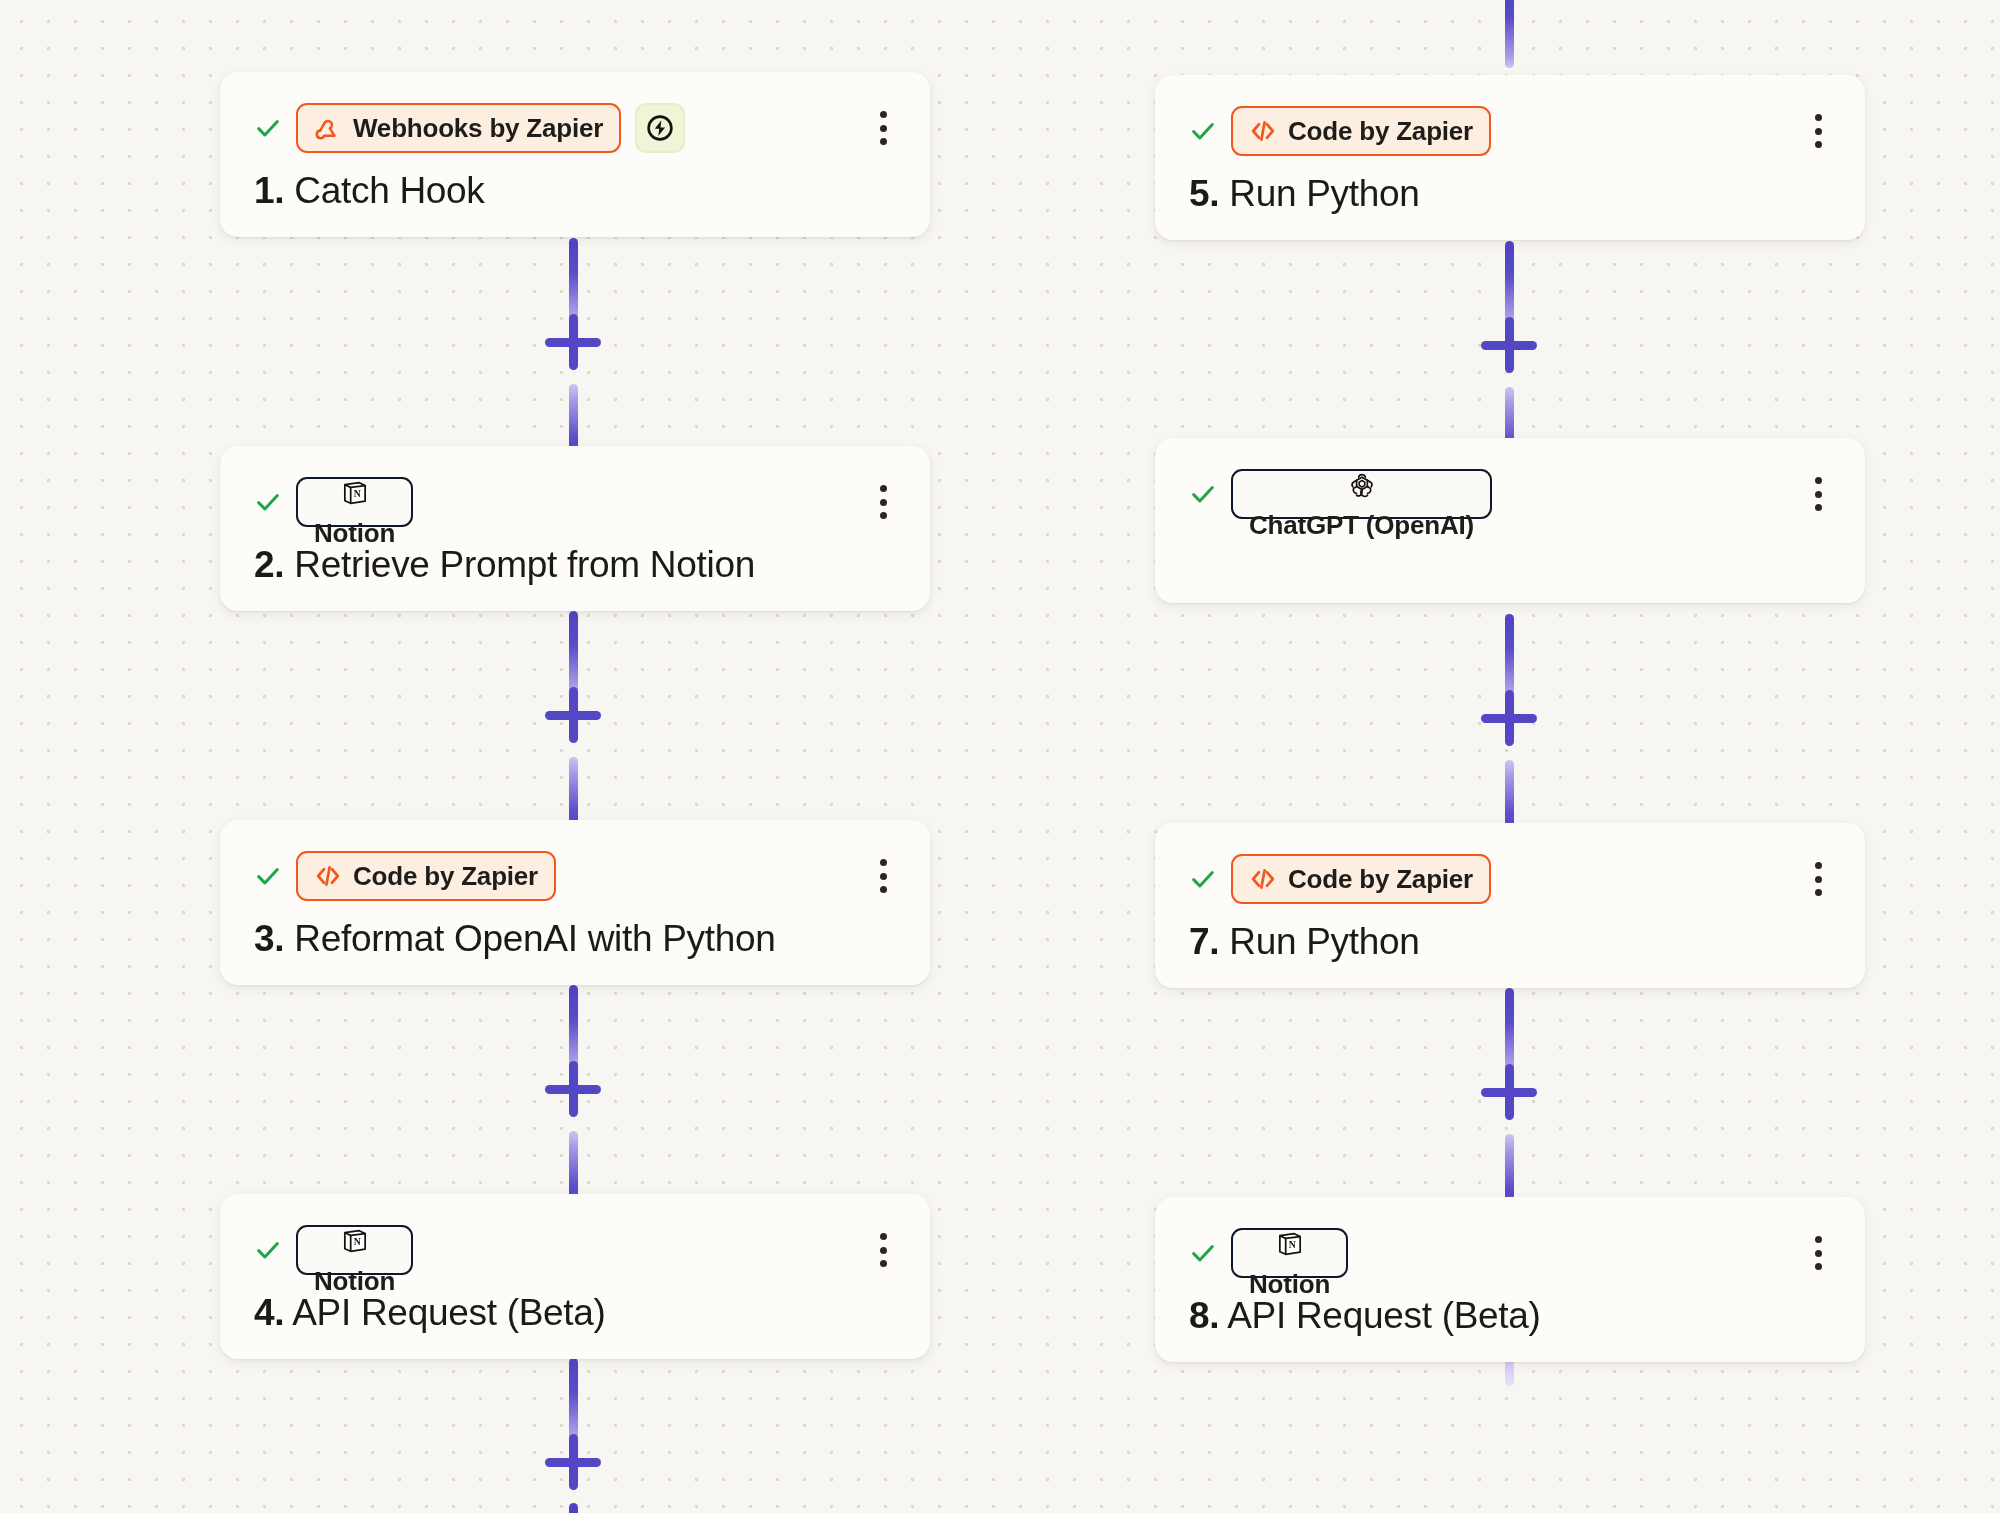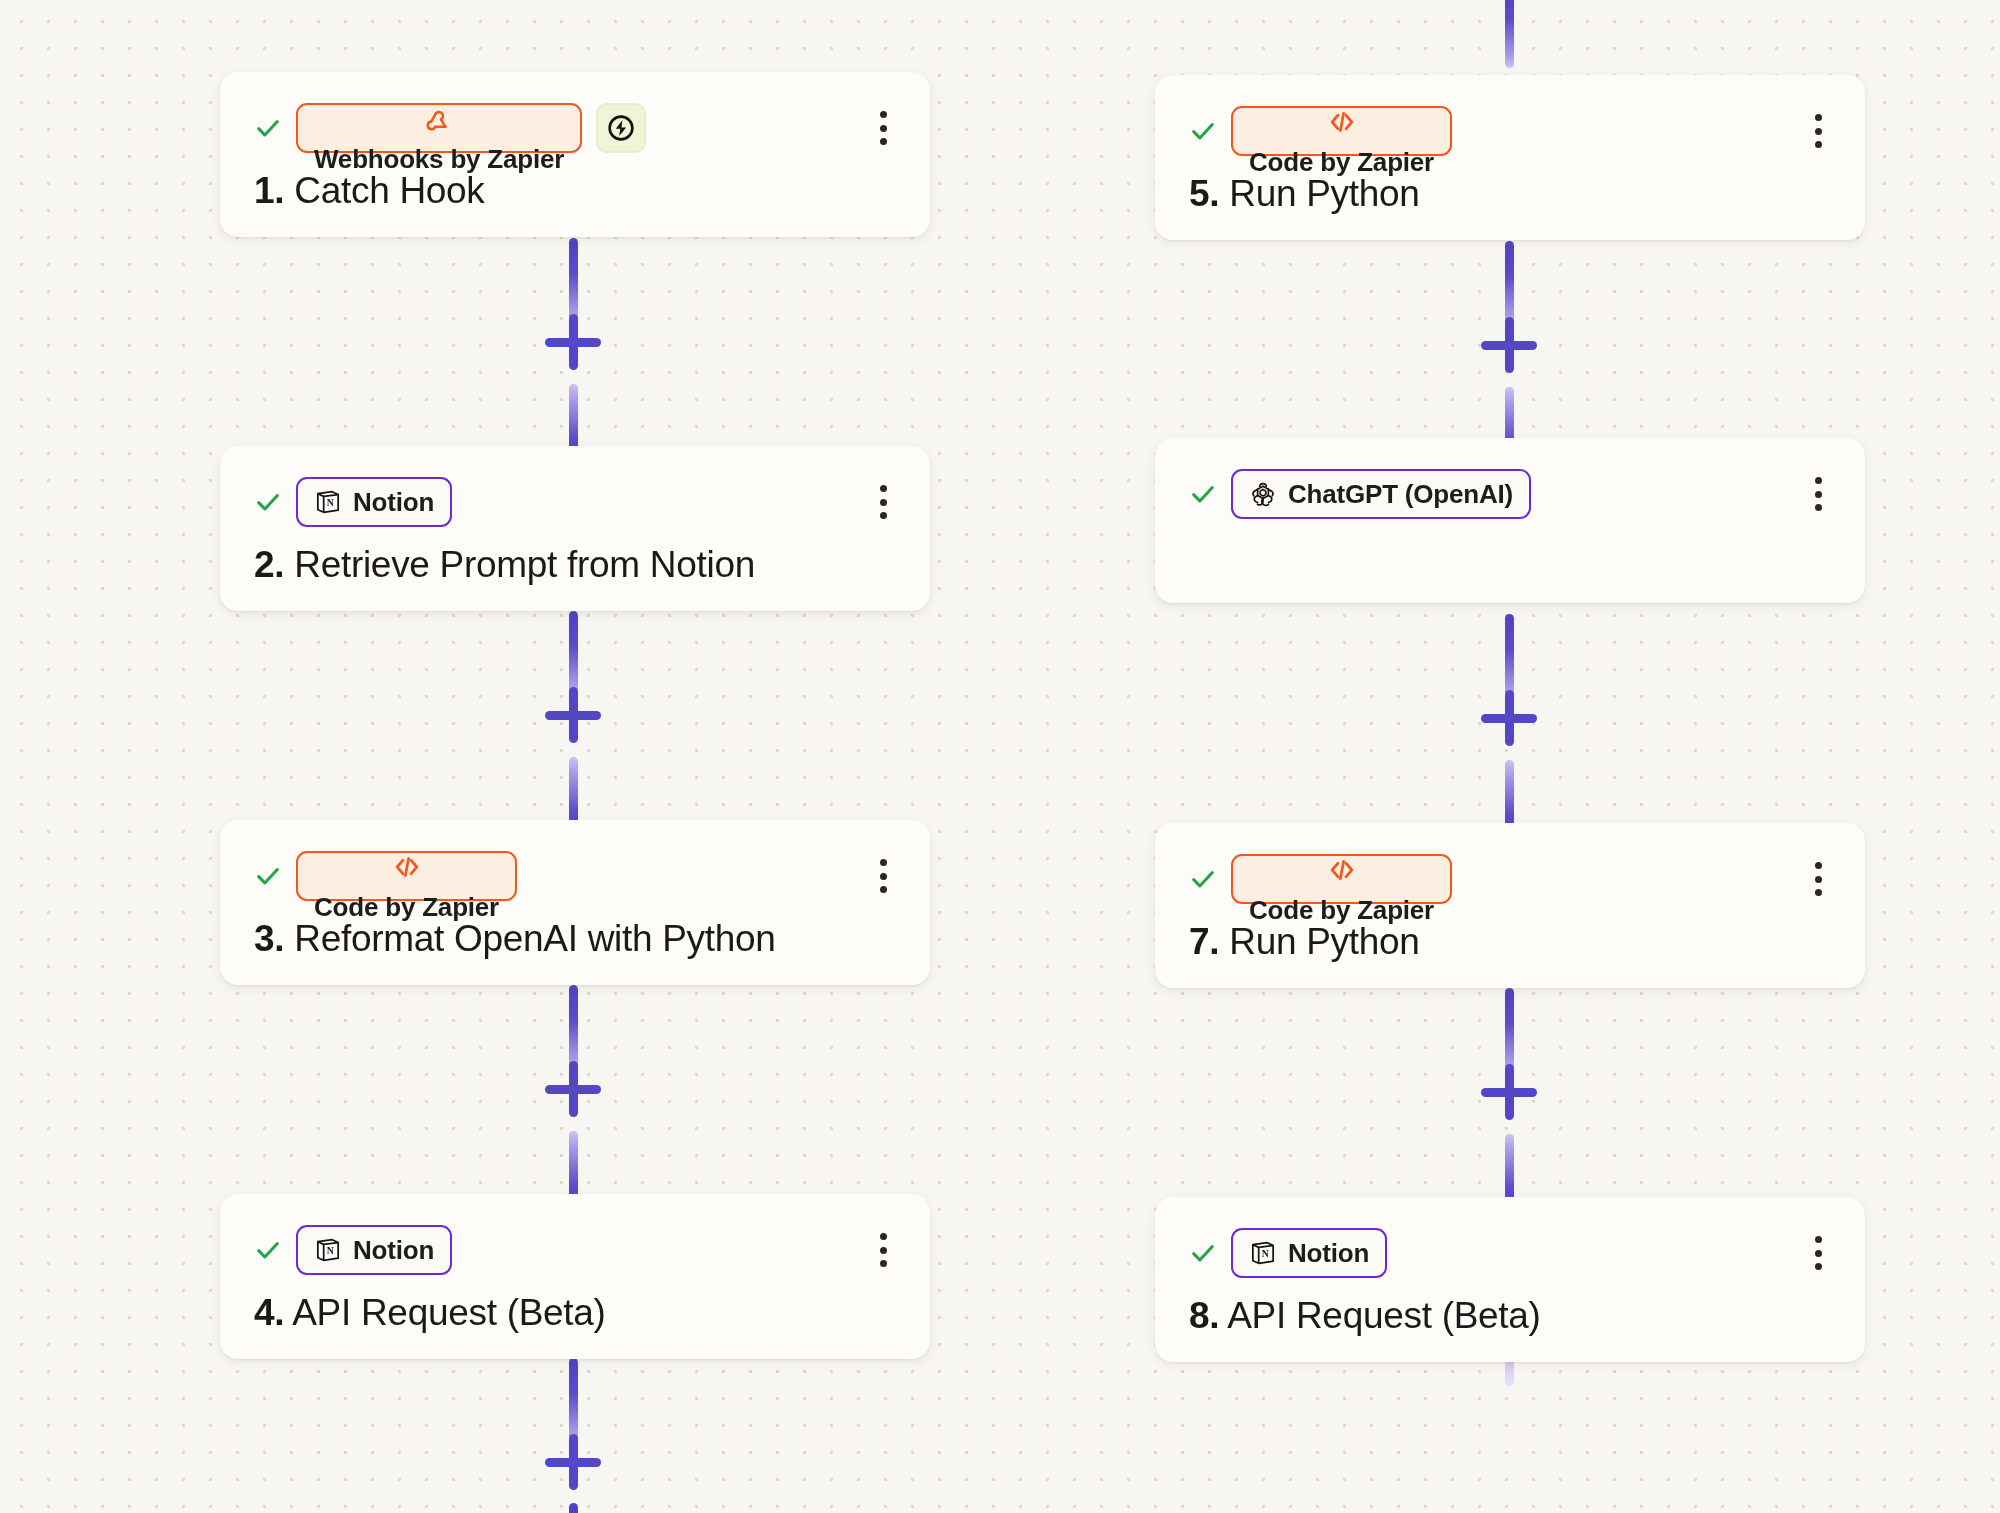--- a/index.html
+++ b/index.html
@@ -103,25 +103,25 @@
     border-radius: 11px;
     font-size: 26px;
     font-weight: 700;
     color: #1f1d1a;
     white-space: nowrap;
     letter-spacing: -0.2px;
   }
   .badge.orange {
     background: #fdeee2;
     border: 2px solid #f2571b;
-    flex-direction: column;
   }
   .badge.neutral {
     background: #fbfaf6;
-    border: 2px solid #6d28d9;
+    border: 2px solid #0f172a;
+    flex-direction: column;
   }
   .badge-icon {
     width: 28px;
     height: 28px;
     flex: 0 0 28px;
     display: block;
   }
 
   
   .trigger-chip {

